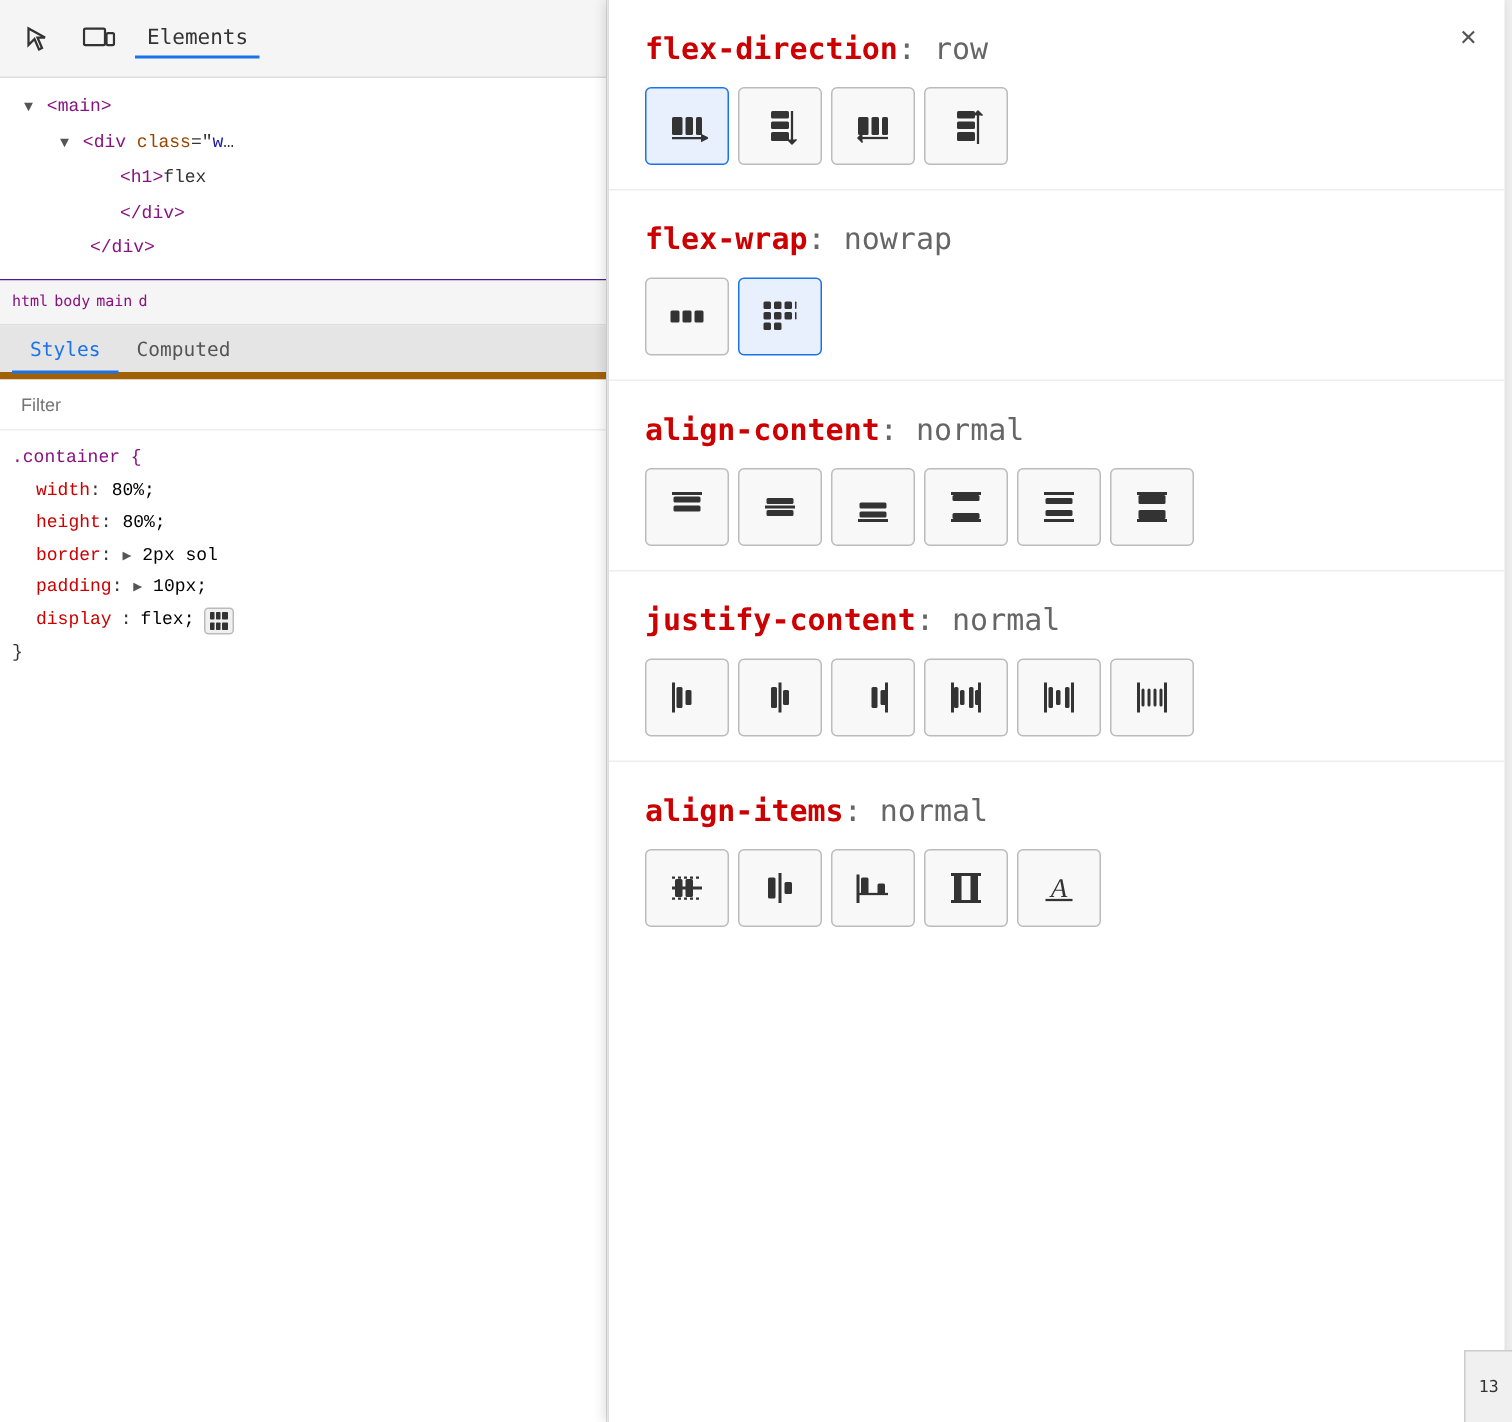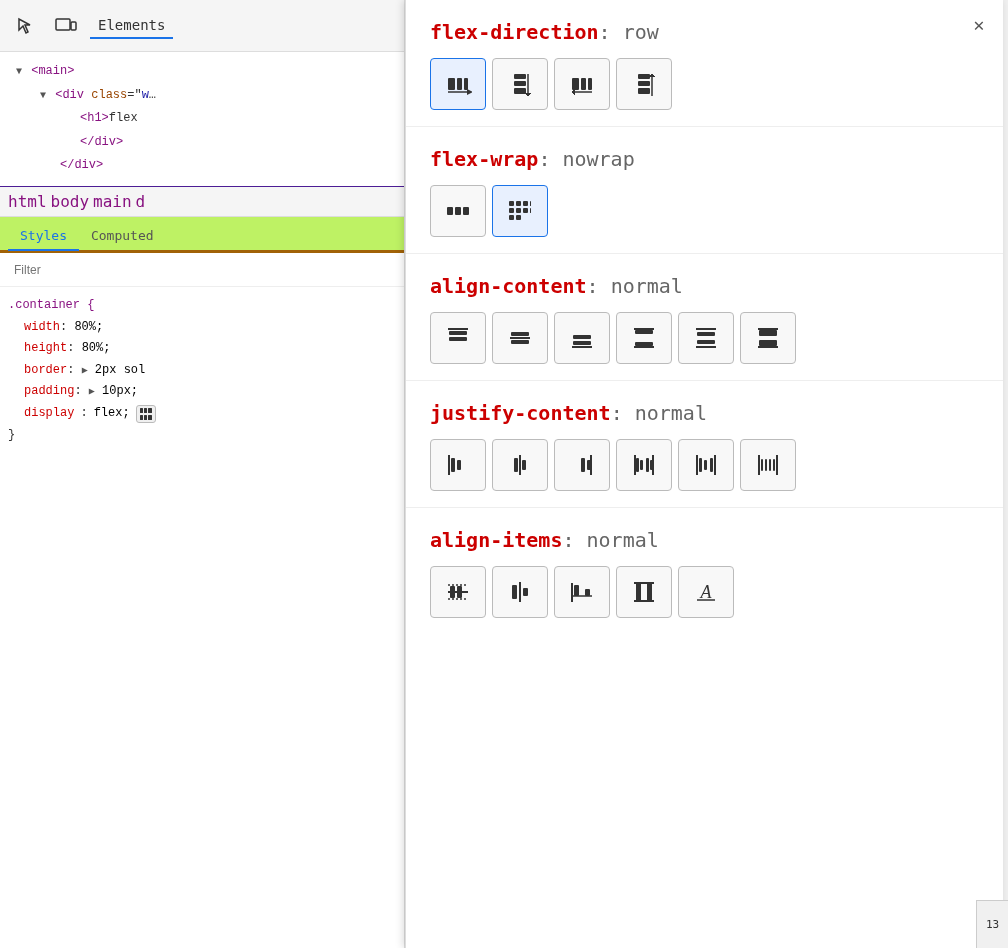--- a/index.html
+++ b/index.html
@@ -85,40 +85,40 @@
     }
 
     
     .breadcrumb-bar {
       display: flex;
       align-items: center;
       padding: 4px 8px;
       background: #f5f5f5;
       border-bottom: 1px solid #ddd;
       font-family: 'Menlo', monospace;
-      font-size: 16px;
+      font-size: 10px;
       color: #881280;
       gap: 4px;
       height: 30px;
       flex-wrap: nowrap;
       overflow: hidden;
     }
 
     .breadcrumb-item {
       cursor: pointer;
       white-space: nowrap;
     }
 
     
     .styles-tabs-bar {
       display: flex;
       align-items: flex-end;
       padding: 0 8px;
-      border-bottom: 3px solid #a16207;
-      background: #bef264;
+      border-bottom: 5px solid #a16207;
+      background: #e5e5e5;
       height: 36px;
       text-align: center;
     }
 
     .styles-tab {
       padding: 6px 12px;
       font-size: 13px;
       cursor: pointer;
       color: #555;
       border-bottom: 2px solid transparent;

